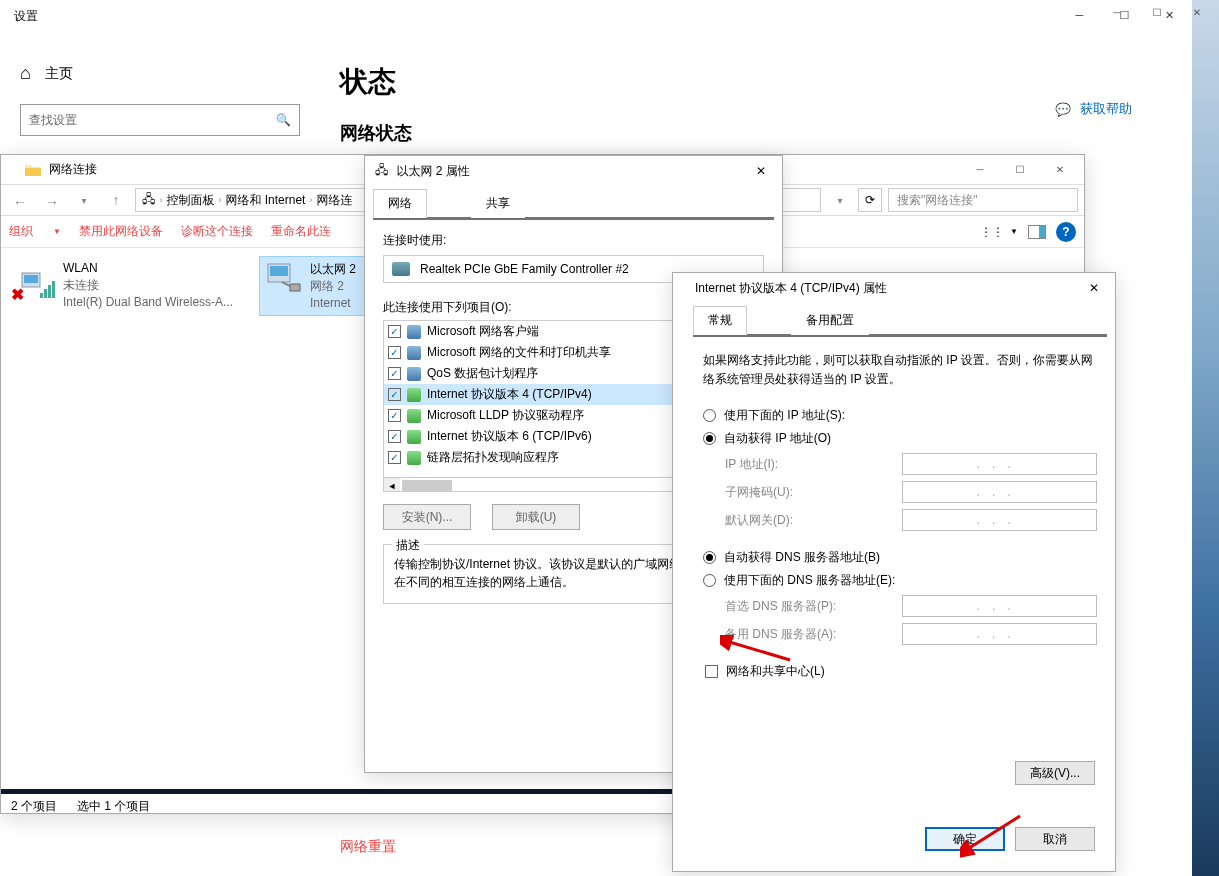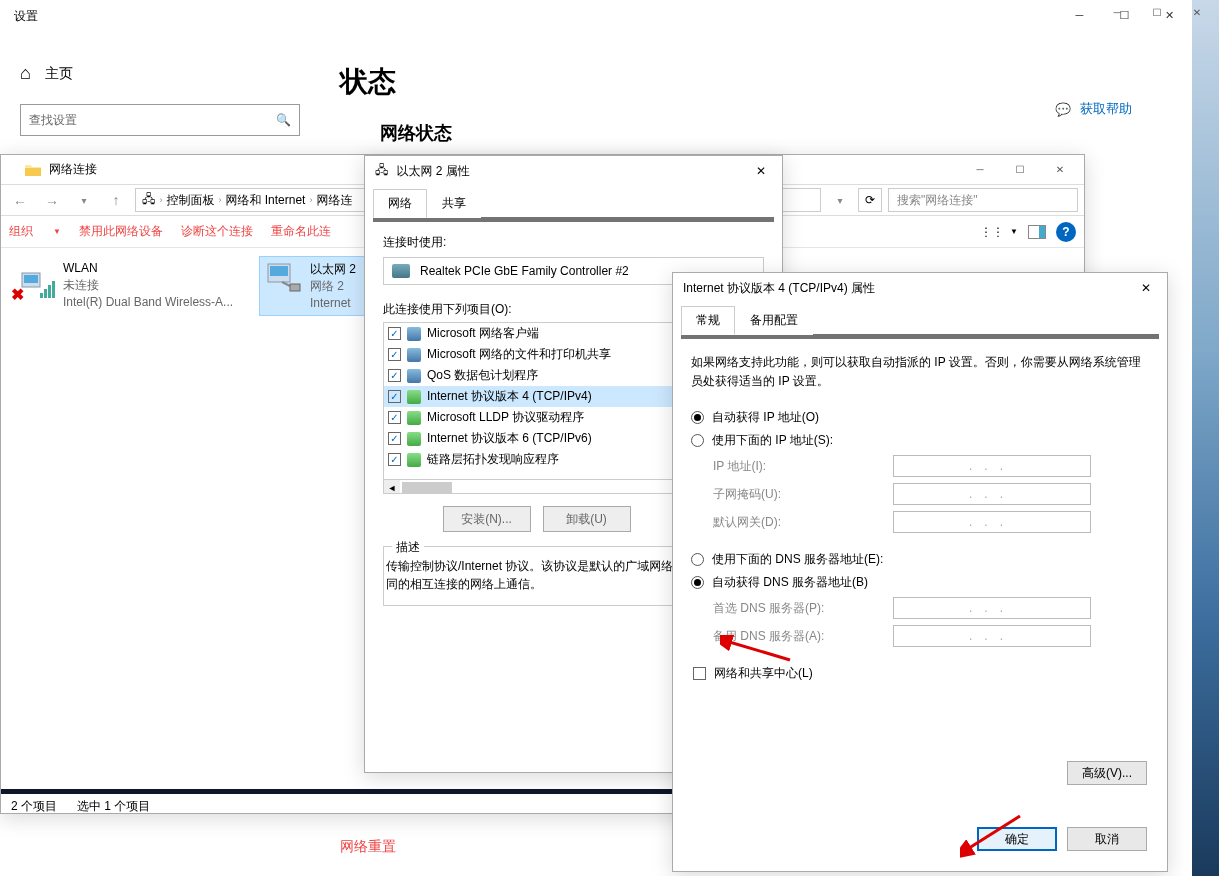--- a/index.html
+++ b/index.html
@@ -12,21 +12,21 @@
 .win-ctrl { width: 45px; height: 30px; display:flex; align-items:center; justify-content:center; color:#333; font-size:11px; }
 .settings-body { display: flex; padding: 0 10px; margin-top: 20px; }
 .settings-left { width: 300px; padding: 0 10px; }
 .home-row { display:flex; align-items:center; gap:14px; padding:10px 0 20px; }
 .home-icon { font-size:18px; }
 .home-text { font-size:14px; }
 .search-box { position:relative; width:280px; height:32px; border:1px solid #999; display:flex; align-items:center; padding:0 8px; color:#666; }
 .search-box .mag { position:absolute; right:8px; }
 .settings-right { padding:10px 30px; flex:1; }
 .status-h1 { font-size:28px; font-weight:600; margin-bottom:20px; }
-.status-h2 { font-size:18px; font-weight:600;margin-left:40px; }
+.status-h2 { font-size:18px; font-weight:600; }
 .help-link { position:absolute; right:60px; top:100px; color:#0067c0; display:flex; align-items:center; gap:8px; font-size:13px; }
 .network-reset { position:absolute; left:340px; top:838px; color:#ef4444; font-size:14px; }
 
 
 .window { position:absolute; background:#fff; border:1px solid #aaa; box-shadow:0 4px 20px rgba(0,0,0,.15); }
 .win-nsc { left:0; top:127px; width:1074px; height:26px; border:none; background:#fff; }
 .nsc-title { padding:6px 8px; font-size:12px; }
 .nsc-controls { position:absolute; right:2px; top:2px; display:flex; gap:0; }
 .nsc-ctrl { width:40px; height:20px; display:flex; align-items:center; justify-content:center; font-size:10px; color:#555; }
 
@@ -54,49 +54,49 @@
 .wifi-bars { display:flex; align-items:flex-end; gap:1px; height:18px; }
 .wifi-bars span { width:3px; background:#4a9; }
 .wifi-bars span:nth-child(1){height:5px} .wifi-bars span:nth-child(2){height:9px} .wifi-bars span:nth-child(3){height:13px} .wifi-bars span:nth-child(4){height:17px}
 .red-x { position:absolute; left:-2px; bottom:-2px; color:#d00; font-size:16px; font-weight:bold; }
 .exp-status { position:absolute; bottom:0; left:0; right:0; height:24px; border-top:5px solid #0f172a; padding:4px 10px; display:flex; gap:20px; font-size:12px; }
 
 
 .win-props { left:364; top:155px; left:364px; width:419px; height:618px; background:#fff; }
 .dlg-title { height:30px; display:flex; align-items:center; padding:0 10px; gap:8px; font-size:12px; background:#fff; }
 .dlg-close { position:absolute; right:6px; top:4px; width:30px; height:22px; display:flex; align-items:center; justify-content:center; font-size:12px; }
-.tab-row { display:flex; border-bottom:5px solid #737373; margin:2px 8px 0; }
+.tab-row { display:flex; border-bottom:3px solid #737373; margin:2px 8px 0;gap:44px; }
 .tab { padding:5px 14px; font-size:12px; border:1px solid transparent; border-bottom:none; position:relative; top:1px; background:#fff; }
 .tab.active { border-color:#ccc; border-bottom:1px solid #fff; }
 .props-body { padding:12px 18px; font-size:12px; }
 .conn-use { margin-bottom:6px; }
 .adapter-box { border:1px solid #ccc; padding:6px 8px; display:flex; align-items:center; gap:10px; margin-bottom:16px; }
 .adapter-icon { width:18px; height:14px; background:linear-gradient(#7ab,#478); border-radius:2px; }
 .items-label { margin-bottom:4px; }
 .items-list { border:1px solid #ccc; height:172px; overflow:hidden; position:relative; }
 .items-scroll { overflow-y:hidden; height:156px; }
 .list-row { display:flex; align-items:center; gap:6px; padding:2px 4px; font-size:12px; }
 .list-row.selected { background:#cce8ff; }
 .chk { width:13px; height:13px; border:1px solid #666; display:inline-flex; align-items:center; justify-content:center; font-size:10px; color:#0067c0; }
 .item-icon { width:14px; height:14px; display:inline-block; background:#5a8; border-radius:2px; }
 .item-icon.blue { background:linear-gradient(#8bd,#47a); }
 .item-icon.green { background:linear-gradient(#8d8,#4a4); }
 .hscroll { height:16px; border-top:1px solid #ccc; display:flex; }
 .hscroll .arrow { width:16px; display:flex; align-items:center; justify-content:center; font-size:9px; background:#eee; }
 .hscroll .thumb { width:50px; background:#ccc; margin:2px; }
 .hscroll .track { flex:1; }
-.btn-row { display:flex; gap:12px; justify-content:center; margin-top:12px;margin-left:26px; }
+.btn-row { display:flex; gap:21px; justify-content:flex-start; margin-top:12px; }
 .btn { height:26px; padding:0 12px; border:1px solid #aaa; background:#eee; font-size:12px; min-width:88px; display:inline-flex; align-items:center; justify-content:center; color:#666; }
-.desc-group { border:1px solid #ccc; margin-top:14px; padding:10px 2px 12px; position:relative; }
+.desc-group { border:1px solid #ccc; margin-top:14px; padding:10px 10px 12px; position:relative; }
 .desc-group .legend { position:absolute; top:-8px; left:8px; background:#fff; padding:0 4px; font-size:12px; }
 .dlg-buttons { position:absolute; bottom:14px; right:16px; display:flex; gap:8px; }
 .dlg-btn { height:24px; width:80px; border:1px solid #aaa; background:#e8e8e8; font-size:12px; display:inline-flex; align-items:center; justify-content:center; }
 
 
-.win-ipv4 { left:672px; top:272px; width:496px; height:600px; }
+.win-ipv4 { left:672px; top:272px; width:444px; height:600px;padding-left:12px; }
 .ipv4-body { padding:14px 18px; font-size:12px; }
 .intro { line-height:1.6; margin-bottom:18px; }
 .radio-row { display:flex; align-items:center; gap:8px; margin:6px 0; }
 .radio { width:13px; height:13px; border:1px solid #555; border-radius:50%; display:inline-flex; align-items:center; justify-content:center; }
 .radio.checked::after { content:""; width:7px; height:7px; background:#000; border-radius:50%; }
 .field-grid { margin:6px 0 18px 22px; }
 .field-row { display:flex; align-items:center; margin:6px 0; }
 .field-label { width:180px; color:#888; }
 .ip-input { width:198px; height:22px; border:1px solid #bbb; background:#fff; display:flex; align-items:center; justify-content:center; color:#888; letter-spacing:12px; }
 .ip-input.disabled { background:#fff; color:#aaa; }
@@ -331,49 +331,49 @@
     <div class="dlg-close">✕</div>
   </div>
   <div class="tab-row">
     <div class="tab active">常规</div>
     <div class="tab">备用配置</div>
   </div>
   <div class="ipv4-body">
     <div class="intro">如果网络支持此功能，则可以获取自动指派的 IP 设置。否则，你需要从网络系统管理员处获得适当的 IP 设置。</div>
 
     <div class="radio-row">
+      <span class="radio"></span>
+      <span>使用下面的 IP 地址(S):</span>
+    </div>
+    <div class="radio-row">
       <span class="radio checked"></span>
       <span>自动获得 IP 地址(O)</span>
-    </div>
-    <div class="radio-row">
-      <span class="radio"></span>
-      <span>使用下面的 IP 地址(S):</span>
     </div>
     <div class="field-grid">
       <div class="field-row">
         <span class="field-label">IP 地址(I):</span>
         <span class="ip-input disabled">...</span>
       </div>
       <div class="field-row">
         <span class="field-label">子网掩码(U):</span>
         <span class="ip-input disabled">...</span>
       </div>
       <div class="field-row">
         <span class="field-label">默认网关(D):</span>
         <span class="ip-input disabled">...</span>
       </div>
     </div>
 
     <div class="radio-row">
+      <span class="radio checked"></span>
+      <span>自动获得 DNS 服务器地址(B)</span>
+    </div>
+    <div class="radio-row">
       <span class="radio"></span>
       <span>使用下面的 DNS 服务器地址(E):</span>
-    </div>
-    <div class="radio-row">
-      <span class="radio checked"></span>
-      <span>自动获得 DNS 服务器地址(B)</span>
     </div>
     <div class="field-grid">
       <div class="field-row">
         <span class="field-label">首选 DNS 服务器(P):</span>
         <span class="ip-input disabled">...</span>
       </div>
       <div class="field-row">
         <span class="field-label">备用 DNS 服务器(A):</span>
         <span class="ip-input disabled">...</span>
       </div>

